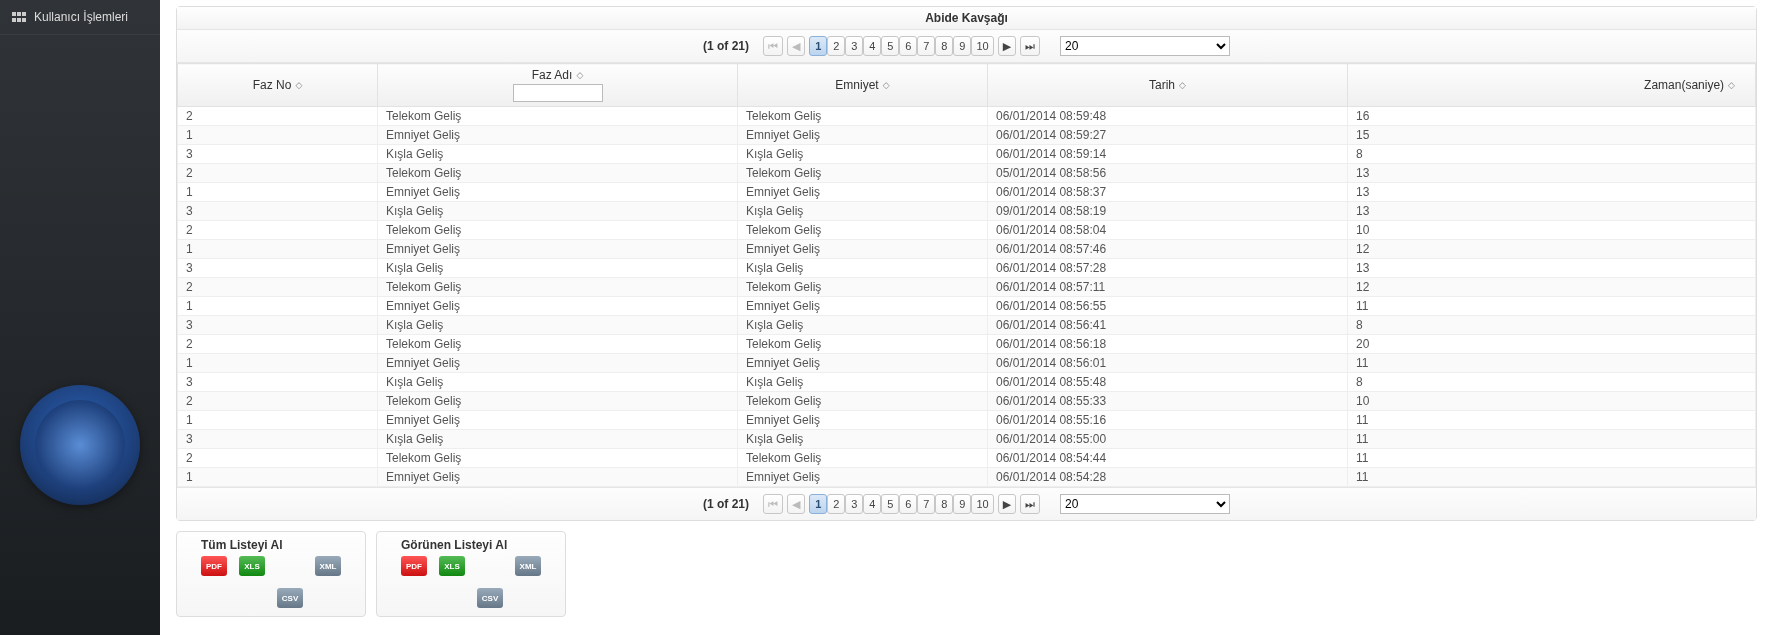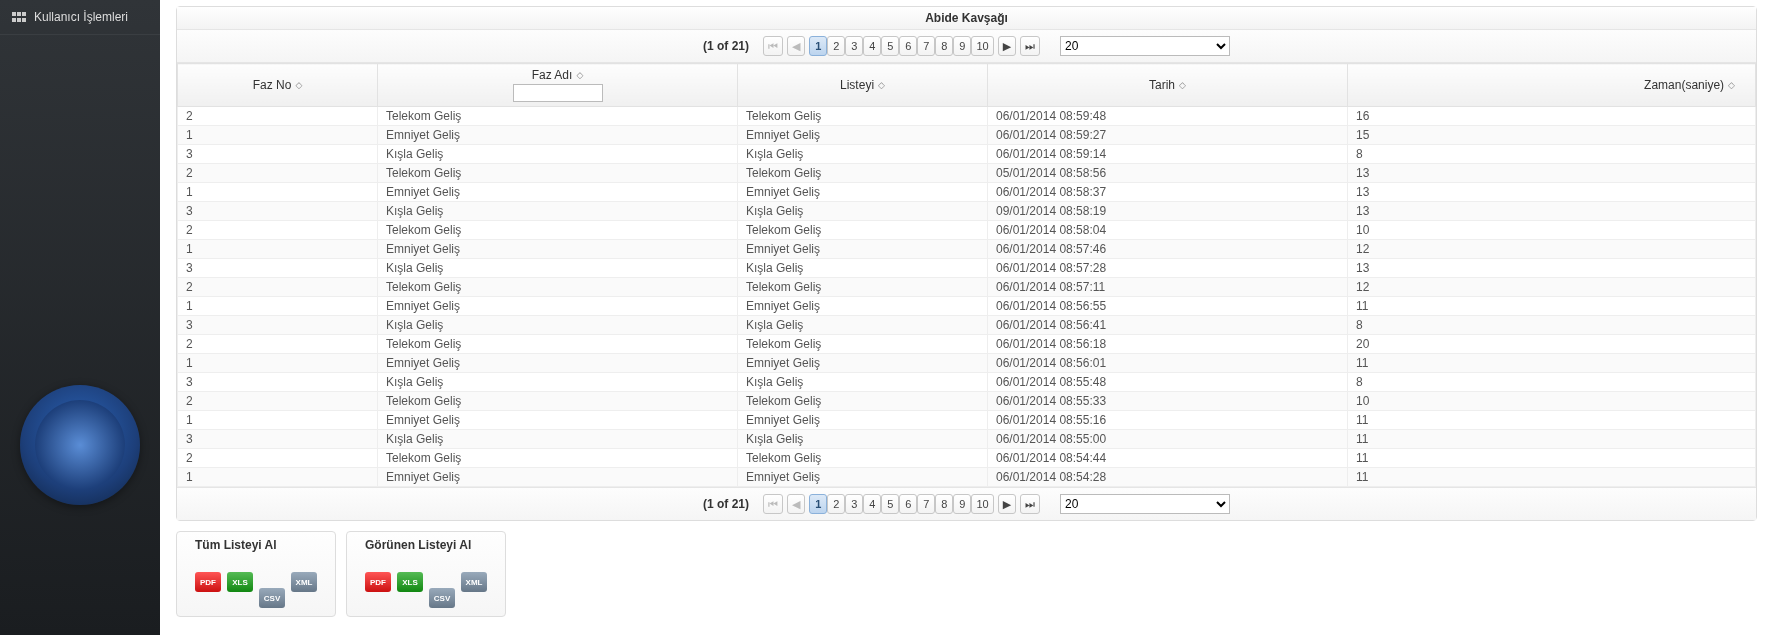--- a/index.html
+++ b/index.html
@@ -29,23 +29,23 @@
 .pg-btn.active { background: linear-gradient(#dce9f7,#bcd4ee); border-color: #8bb1da; color:#2a4f75; font-weight:bold;}
 .rows-select { margin-left: 16px; width: 170px; height: 20px; border: 1px solid #bbb; font-size: 12px; background:#fff;}
 table.data { width: 100%; border-collapse: collapse; table-layout: fixed; }
 table.data th { background: linear-gradient(#fdfdfd,#f0f0f0); border: 1px solid #e2e2e2; padding: 4px 6px; font-weight: normal; font-size: 12px; color:#333; height: 36px; vertical-align: middle; position: relative;}
 table.data th .hdr { display:inline-flex; align-items:center; gap:4px; justify-content:center;}
 table.data th input { display:block; margin: 2px auto 0; width: 90px; height:18px; border:1px solid #bbb; padding:0 3px; font-size:11px;}
 .sort { font-size: 9px; color:#888;}
 table.data td { border: 1px solid #eee; padding: 2px 8px; height: 18px; font-size: 12px; color:#555; }
 table.data tbody tr:nth-child(even) td { background: #fafafa; }
 .export-row { display:flex; gap:10px; margin-top:10px; }
-.export-box { border:1px solid #ddd; border-radius:4px; padding:6px 18px 8px; background:linear-gradient(#fefefe,#f6f6f6); min-width:120px;}
+.export-box { border:1px solid #ddd; border-radius:4px; padding:6px 24px 8px; background:linear-gradient(#fefefe,#f6f6f6); min-width:120px;}
 .export-box .title { font-weight:bold; font-size:12px; color:#333; margin-bottom:4px;}
-.export-icons { display:flex; gap:6px;align-items:center;}
+.export-icons { display:flex; gap:12px;}
 .icon-s { width:26px; height:20px; border-radius:3px; display:inline-flex; align-items:center; justify-content:center; font-size:8px; font-weight:bold; color:#fff; cursor:pointer; }
 .pdf { background:linear-gradient(#f55,#c11);}
 .xls { background:linear-gradient(#5b5,#181);} 
 .csv { background:linear-gradient(#9ab,#678);margin-top:32px;}
 .xml { background:linear-gradient(#9ab,#678);}
 .col-fazno { width: 200px; }
 .col-fazadi { width: 360px; }
 .col-grup { width: 250px; }
 .col-tarih { width: 360px; }
 .col-zaman { width: auto; }
@@ -95,21 +95,21 @@
                   <span class="sort">◇</span>
                 </span></th>
             <th>
               <span class="hdr">
                   <span>Faz Adı</span>
                   <span class="sort">◇</span>
                 </span>
               <input type="text" value="" style="">
             </th>
             <th><span class="hdr">
-                  <span>Listeyi</span>
+                  <span>Emniyet</span>
                   <span class="sort">◇</span>
                 </span></th>
             <th><span class="hdr">
                   <span>Tarih</span>
                   <span class="sort">◇</span>
                 </span></th>
             <th style="text-align:right; padding-right:20px;margin-top:20px;"><span class="hdr">
                   <span>Zaman(saniye)</span>
                   <span class="sort">◇</span>
                 </span></th>

